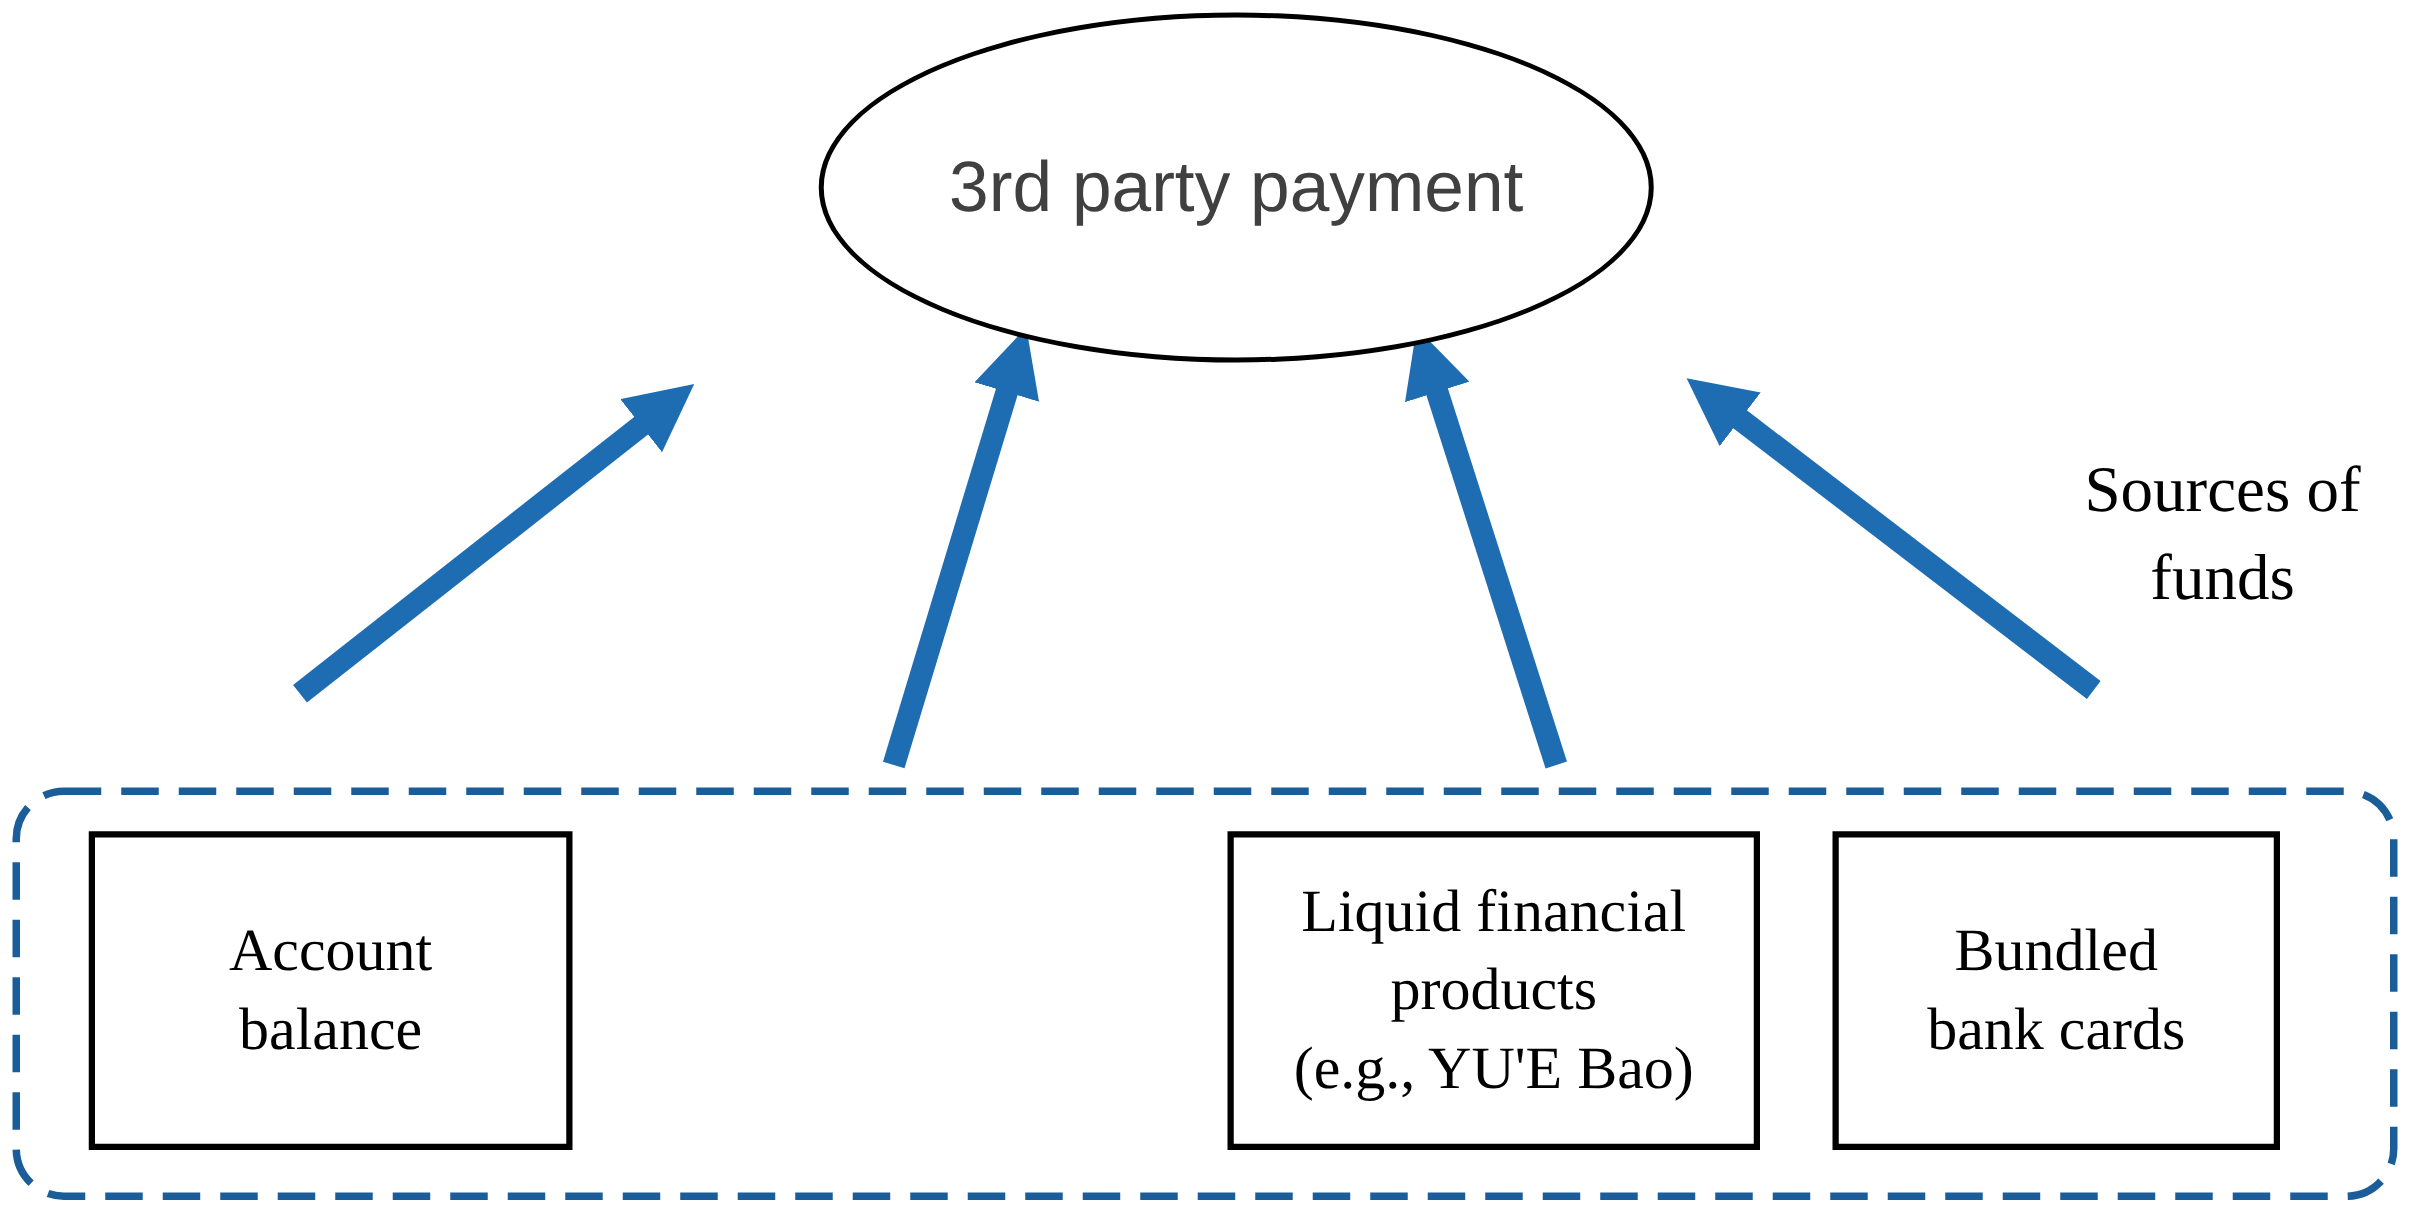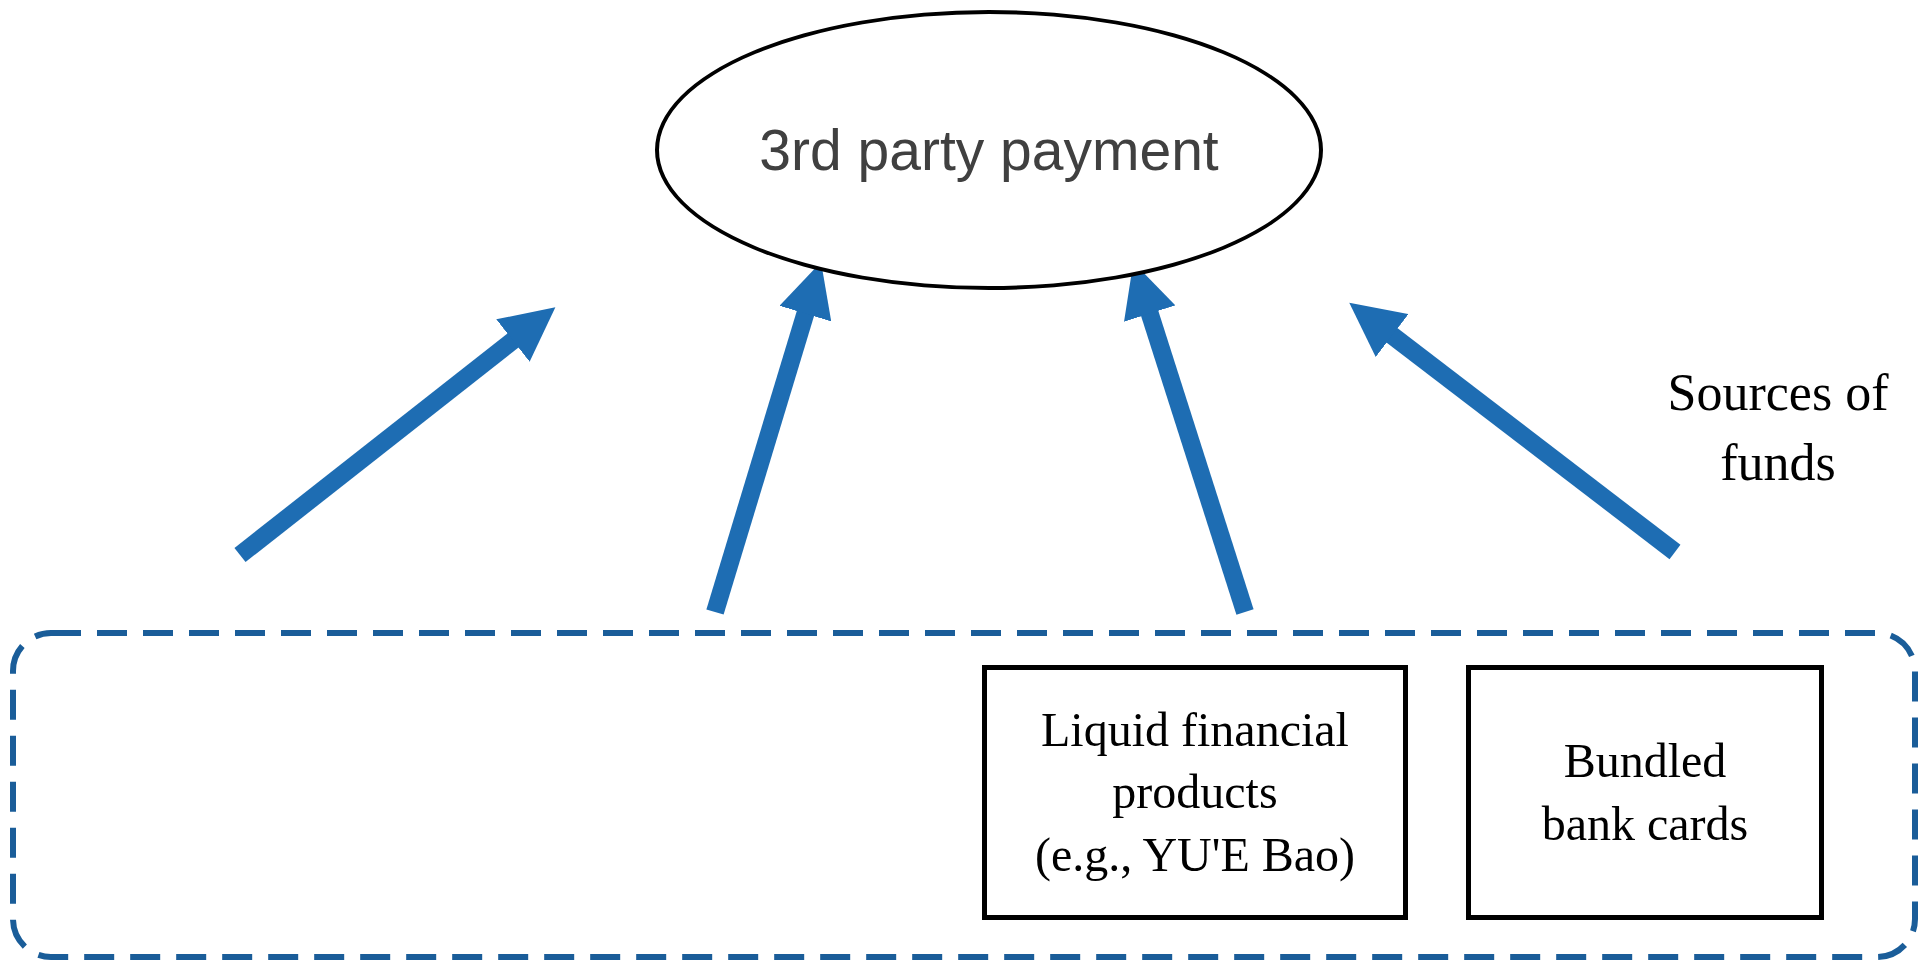--- a/index.html
+++ b/index.html
@@ -111,20 +111,24 @@
     <line class="flow-arrow" x1="1245" y1="612" x2="1147" y2="305" marker-end="url(#arrowhead)"></line>
     <line class="flow-arrow" x1="1675" y1="552" x2="1385" y2="330" marker-end="url(#arrowhead)"></line>
   </svg>
 
   <div class="ellipse">
     <span class="ellipse-title">3rd party payment</span>
   </div>
 
   <div class="side-label">Sources of funds</div>
 
+  <div class="box box-1">
+    <span class="box-text">Account
+balance</span>
+  </div>
 
 
   <div class="box box-3">
     <span class="box-text">Liquid financial
 products
 (e.g., YU'E Bao)</span>
   </div>
 
   <div class="box box-4">
     <span class="box-text">Bundled

